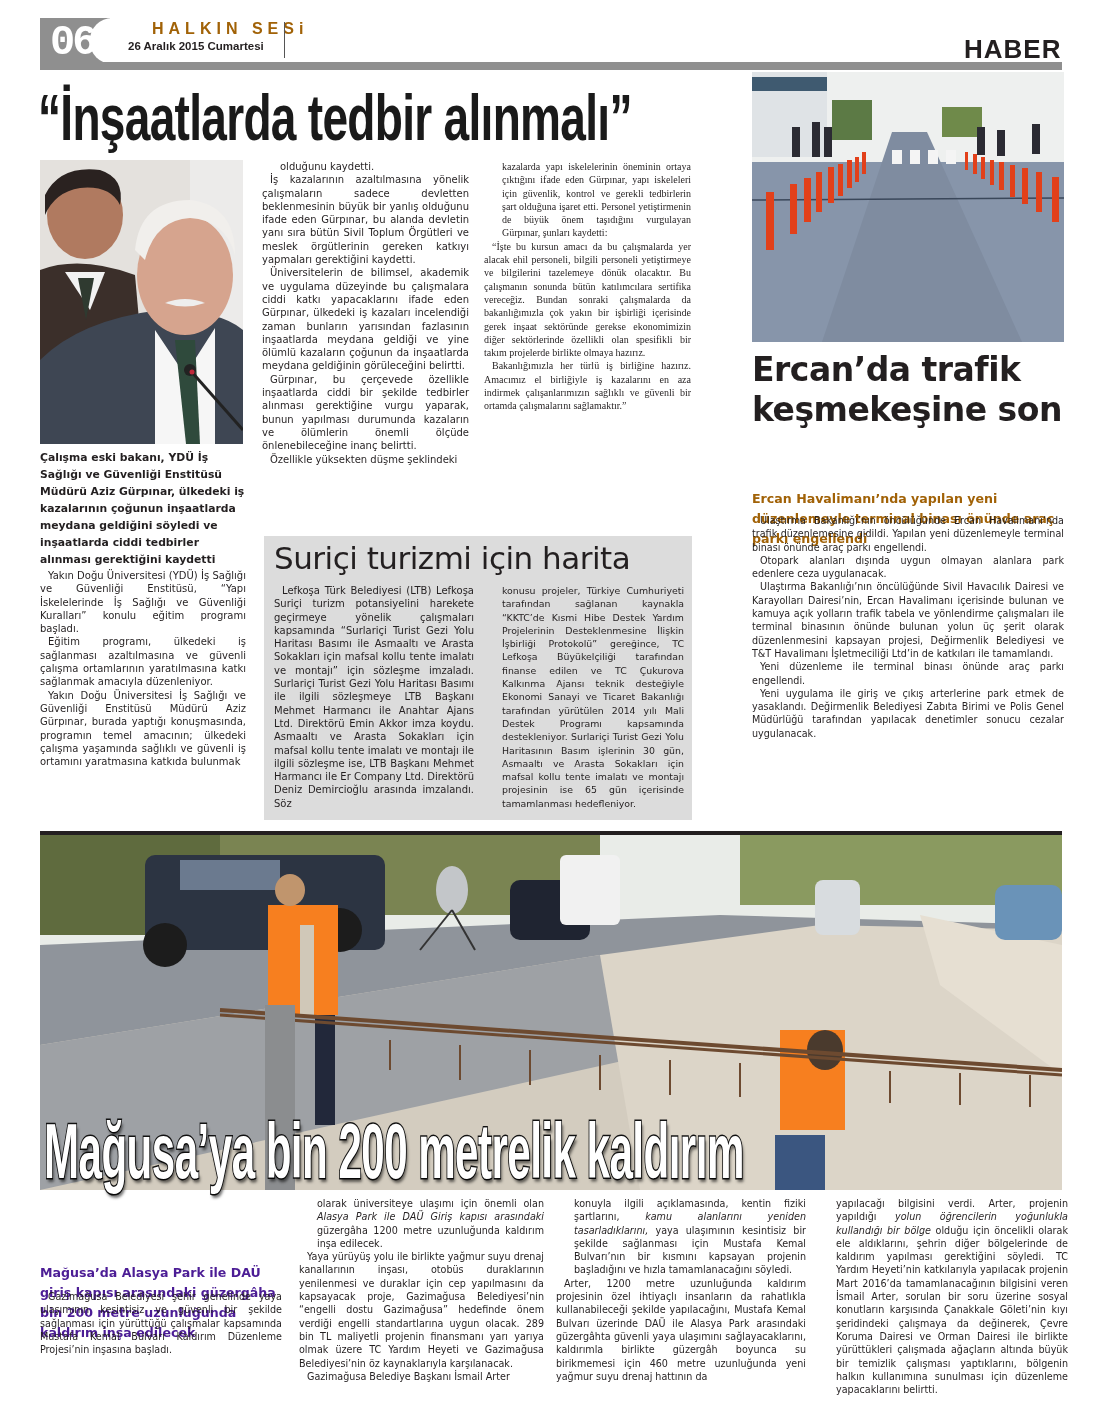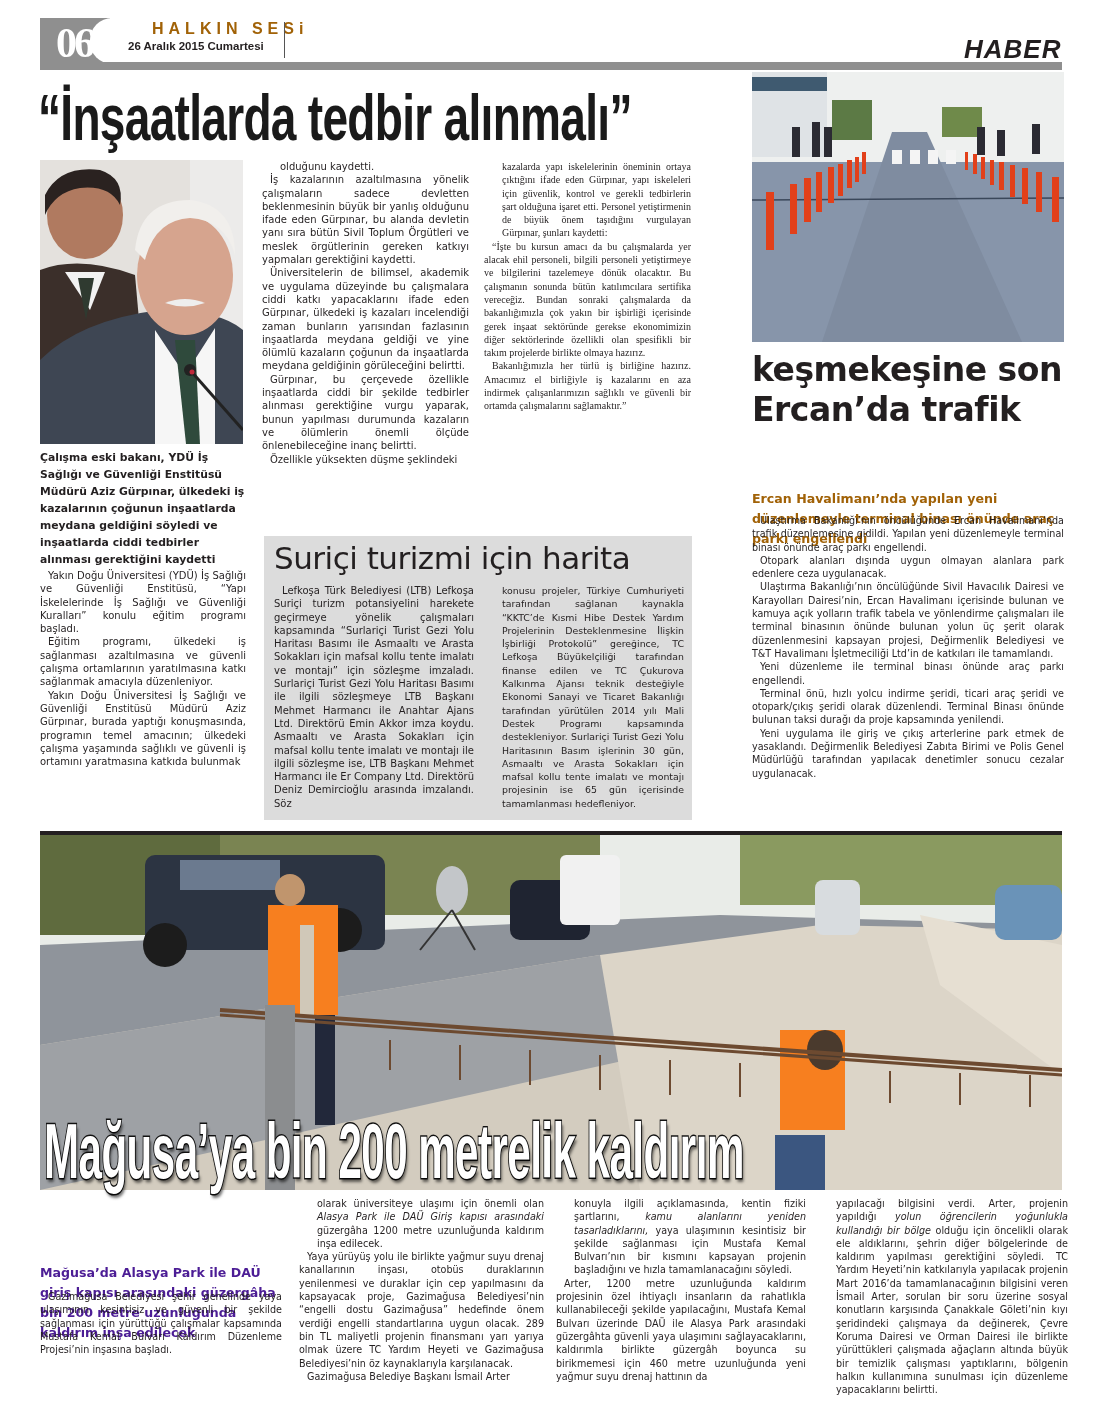--- a/index.html
+++ b/index.html
@@ -3,25 +3,25 @@
 <meta charset="utf-8">
 <style>
   html, body { margin:0; padding:0; background:#fff; }
   body { width:1102px; height:1417px; position:relative; overflow:hidden; font-family:"DejaVu Sans", sans-serif; color:#231f20; }
   .abs { position:absolute; }
 
   
   .mast-bar { left:40px; top:62px; width:1022px; height:8px; background:#8f8f8f; }
   .page-num-box { left:40px; top:18px; width:70px; height:52px; background:#8f8f8f; }
   .page-num-curve { left:90px; top:18px; width:40px; height:46px; background:#fff; border-radius:22px 0 0 22px; }
-  .page-num { left:40px; top:18px; width:60px; height:50px; color:#fff; font-family:Liberation Serif, serif; font-weight:bold; font-size:42px; line-height:50px; letter-spacing:-3px; text-align:left; padding-left:16px; }
+  .page-num { left:40px; top:18px; width:60px; height:50px; color:#fff; font-family:Liberation Mono, monospace; font-weight:bold; font-size:42px; line-height:50px; letter-spacing:-3px; text-align:left; padding-left:10px; }
   .paper-name { left:128px; top:20px; font-family:"Liberation Sans", sans-serif; font-weight:bold; font-size:16px; letter-spacing:5px; color:#a16207;margin-left:24px; }
   .paper-date { left:128px; top:40px; font-family:"Liberation Sans", sans-serif; font-weight:bold; font-size:11.5px; color:#231f20; }
   .mast-sep { left:284px; top:22px; width:1px; height:36px; background:#555; }
-  .section-label { left:964px; top:34px; font-family:"Liberation Sans", sans-serif; font-weight:900; font-style:italic; font-size:26px; color:#231f20; letter-spacing:1px; }
+  .section-label { left:964px; top:34px; font-family:"Liberation Sans", sans-serif; font-weight:900; font-size:26px; color:#231f20; letter-spacing:1px; }
 
   
   .headline1 { left:38px; top:84px; font-family:"Liberation Sans Narrow","Liberation Sans", sans-serif; font-weight:bold; font-size:64px; line-height:68px; color:#1a1a1a; transform:scaleX(0.72); transform-origin:left top; letter-spacing:-1px; white-space:nowrap; }
 
   
   .photo1 { left:40px; top:160px; width:203px; height:284px; overflow:hidden; background:#d9d6d2; }
 
   .caption1 { left:40px; top:449px; width:208px; font-family:"DejaVu Sans", sans-serif; font-weight:bold; font-size:10.8px; line-height:17px; color:#231f20; }
 
   .col { font-family:"DejaVu Sans", sans-serif; font-size:10px; line-height:13.3px; text-align:justify; color:#231f20; }
@@ -167,30 +167,29 @@
         <rect x="60" y="50" width="8" height="35"></rect>
       <rect x="72" y="55" width="8" height="30"></rect>
         <rect x="225" y="55" width="8" height="28"></rect>
       <rect x="245" y="58" width="8" height="26"></rect>
         <rect x="280" y="52" width="8" height="30"></rect>
     </g>
   </svg>
 </div>
 
 <div class="abs ercan-title">
+  <div>Ercan’da trafik</div>
   <div>keşmekeşine son</div>
-  <div>Ercan’da trafik</div>
 </div>
 <div class="abs ercan-sub">Ercan Havalimanı’nda yapılan yeni düzenlemeyle terminal binası önünde araç parkı engellendi</div>
 <div class="abs col ercan-body">
   <p>Ulaştırma Bakanlığı’nın öncülüğünde Ercan Havalimanı’nda trafik düzenlemesine gidildi. Yapılan yeni düzenlemeyle terminal binası önünde araç parkı engellendi.</p>
   <p>Otopark alanları dışında uygun olmayan alanlara park edenlere ceza uygulanacak.</p>
   <p>Ulaştırma Bakanlığı’nın öncülüğünde Sivil Havacılık Dairesi ve Karayolları Dairesi’nin, Ercan Havalimanı içerisinde bulunan ve kamuya açık yolların trafik tabela ve yönlendirme çalışmaları ile terminal binasının önünde bulunan yolun üç şerit olarak düzenlenmesini kapsayan projesi, Değirmenlik Belediyesi ve T&amp;T Havalimanı İşletmeciliği Ltd’in de katkıları ile tamamlandı.</p>
   <p>Yeni düzenleme ile terminal binası önünde araç parkı engellendi.</p>
-  <p>Terminal önü, hızlı yolcu indirme şeridi, ticari araç şeridi ve otopark/çıkış şeridi olarak düzenlendi. Terminal Binası önünde bulunan taksi durağı da proje kapsamında yenilendi.</p>
   <p>Yeni uygulama ile giriş ve çıkış arterlerine park etmek de yasaklandı. Değirmenlik Belediyesi Zabıta Birimi ve Polis Genel Müdürlüğü tarafından yapılacak denetimler sonucu cezalar uygulanacak.</p>
 </div>
 
 <div class="abs big-rule"></div>
 <div class="abs photo3">
   <svg width="1022" height="355" viewBox="0 0 1022 355">
     <rect width="1022" height="355" fill="#d3ccbf"></rect>
     <rect width="1022" height="110" fill="#e9ece8"></rect>
     <rect x="0" y="0" width="180" height="100" fill="#5f6b3e"></rect>
     <rect x="180" y="0" width="380" height="80" fill="#7a8452"></rect>

